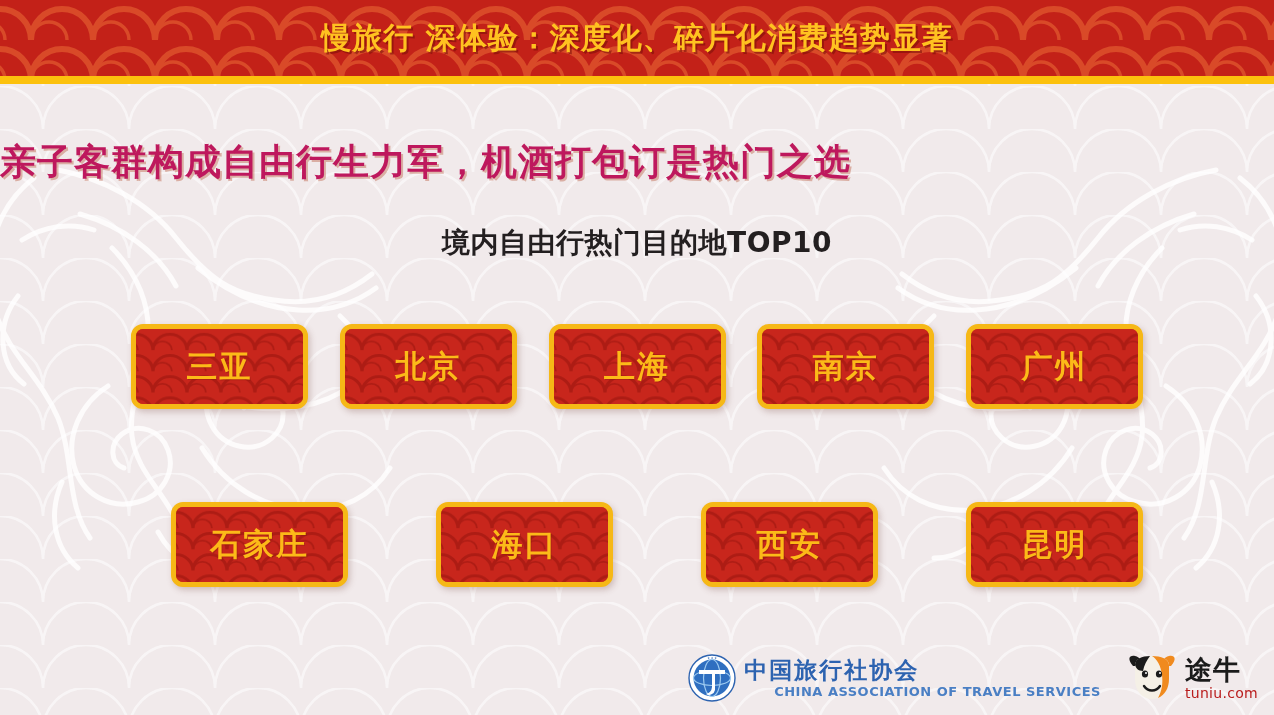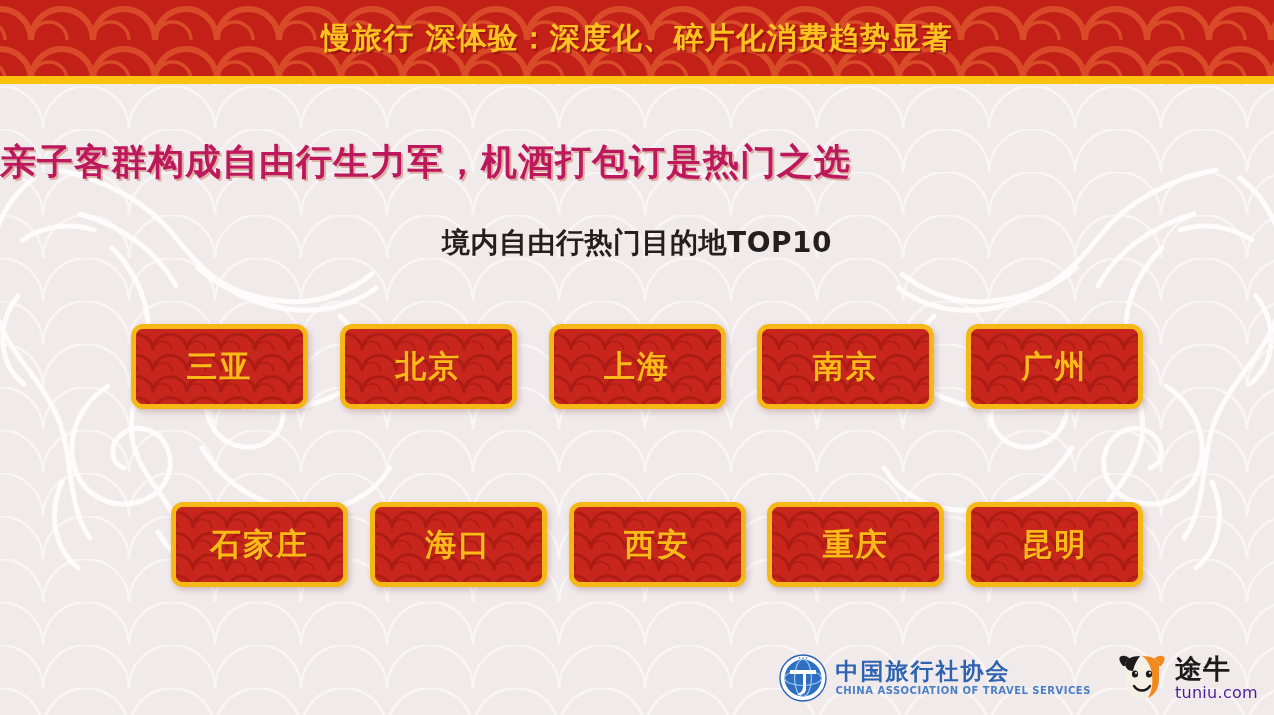--- a/index.html
+++ b/index.html
@@ -176,25 +176,26 @@
   }
   .cats-cn {
     font-size: 23px;
     font-weight: bold;
     color: #2d63b0;
     letter-spacing: 2px;
     white-space: nowrap;
   }
   .cats-en {
     margin-top: 3px;
-    font-size: 10px;
+    font-size: 13px;
     font-weight: bold;
     color: #4a7fc4;
     letter-spacing: .5px;
     white-space: nowrap;
+    margin-left: 30px;
   }
 
   .logo-tuniu {
     display: flex;
     align-items: center;
     gap: 6px;
   }
   .tuniu-text {
     display: flex;
     flex-direction: column;
@@ -202,22 +203,22 @@
   }
   .tuniu-cn {
     font-size: 27px;
     font-weight: bold;
     color: #1b1b1b;
     letter-spacing: 1px;
     white-space: nowrap;
   }
   .tuniu-en {
     margin-top: 3px;
-    font-size: 16px;
-    color: #4c1d95;
+    font-size: 14px;
+    color: #b91c1c;
     letter-spacing: .3px;
     white-space: nowrap;
   }
 </style>
 </head>
 <body>
 
 <div id="slide">
 
   <svg class="bg-scallop" viewBox="0 0 1274 715" preserveAspectRatio="none" xmlns="http://www.w3.org/2000/svg">
@@ -351,26 +352,20 @@
       <div class="city-card">
         <svg class="card-scallop" viewBox="0 0 177 85" preserveAspectRatio="none" xmlns="http://www.w3.org/2000/svg">
             <rect width="177" height="85" fill="url(#cs1)"></rect>
           </svg>
         <span class="city-label">西安</span>
       </div>
       <div class="city-card">
         <svg class="card-scallop" viewBox="0 0 177 85" preserveAspectRatio="none" xmlns="http://www.w3.org/2000/svg">
             <rect width="177" height="85" fill="url(#cs1)"></rect>
           </svg>
-        <span class="city-label">重庆</span>
-      </div>
-      <div class="city-card">
-        <svg class="card-scallop" viewBox="0 0 177 85" preserveAspectRatio="none" xmlns="http://www.w3.org/2000/svg">
-            <rect width="177" height="85" fill="url(#cs1)"></rect>
-          </svg>
         <span class="city-label">昆明</span>
       </div>
     </div>
   </div>
 
   <div class="footer-logos">
 
     <div class="logo-cats">
       <svg width="48" height="48" viewBox="0 0 48 48" xmlns="http://www.w3.org/2000/svg">
         <circle cx="24" cy="24" r="23" fill="#ffffff" stroke="#2d63b0" stroke-width="1.4"></circle>

